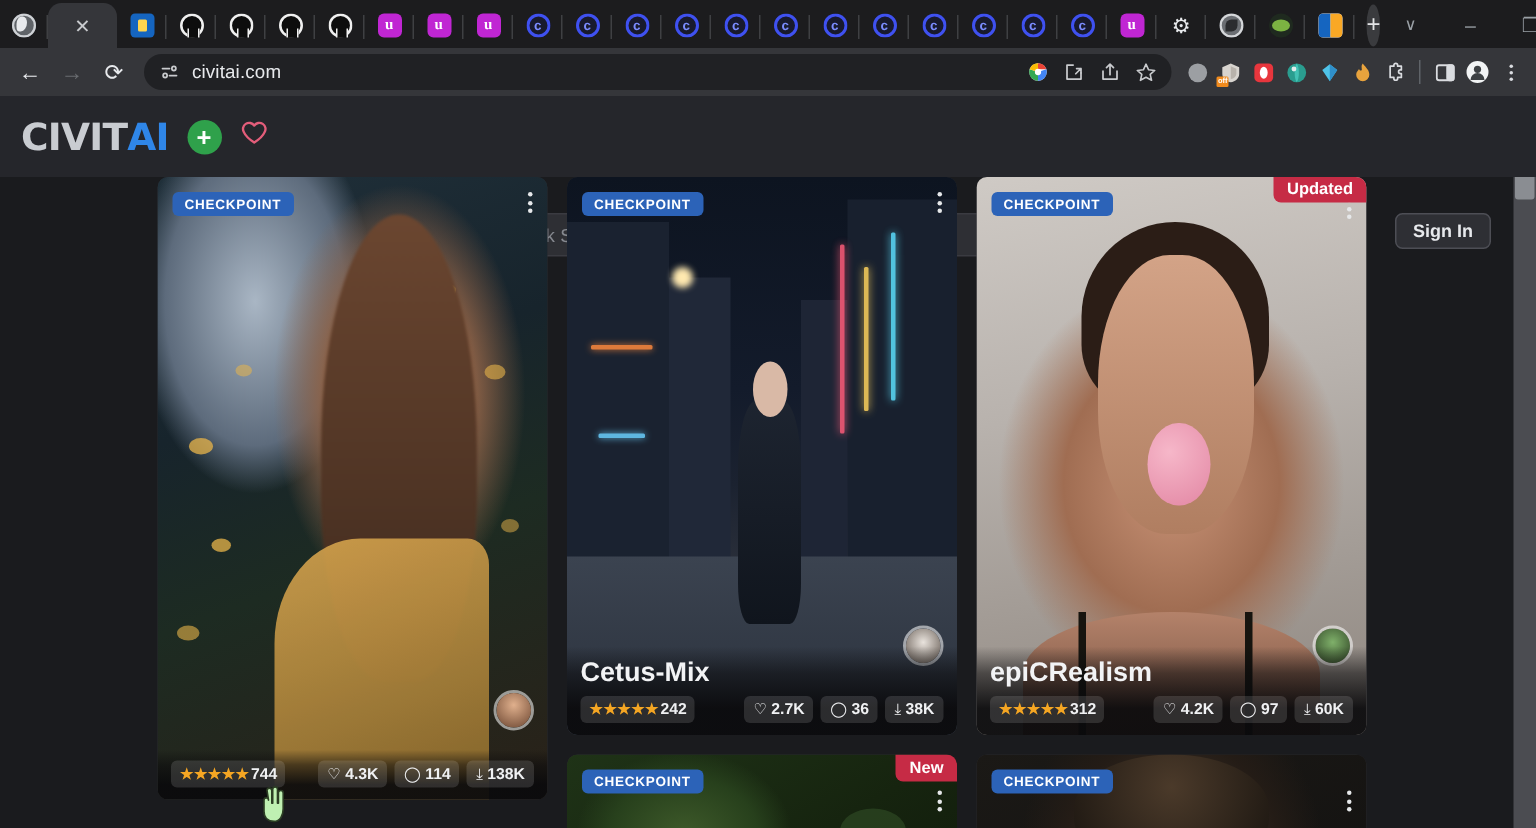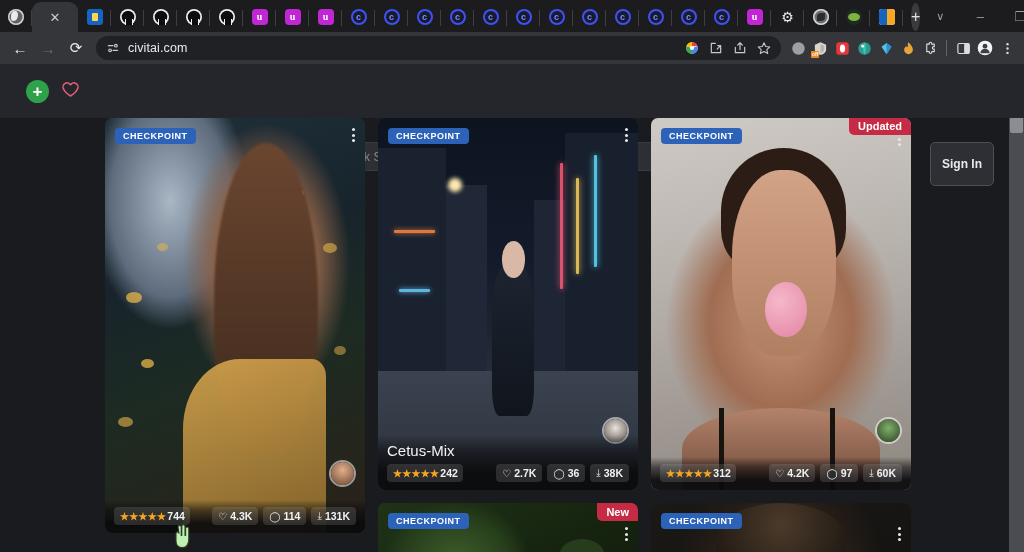--- a/index.html
+++ b/index.html
@@ -154,21 +154,21 @@
     color:#cfd2d8; font-size:12.5px; font-family:"Liberation Sans", sans-serif;
   }
   .search input::placeholder { color:#85888f; }
   .slashkey {
     width:18px;height:19px;border:1px solid #4a4b52;border-radius:4px;
     display:flex;align-items:center;justify-content:center;
     color:#b9bcc2;font-size:12px;
   }
   .signin {
     position:absolute; right:30px; top:78px;
-    width:64px;height:44px;border:1px solid #4d4e55;border-radius:5px;
+    width:64px;height:24px;border:1px solid #4d4e55;border-radius:5px;
     background:#2e2f34; color:#e7e9ec;font-size:12px;font-weight:700;
     display:flex;align-items:center;justify-content:center;
   }
 
   
   .grid {
     position:absolute; left:0; top:54px; width:1007px; height:434px;
     padding:0 0 0 0; overflow:hidden;
   }
   .col { position:absolute; width:260px; }
@@ -202,21 +202,21 @@
     border-radius:50%; border:2px solid rgba(255,255,255,.55);
     overflow:hidden; z-index:3;
   }
   .avatar > div { width:100%;height:100%; }
 
   .cardfoot {
     position:absolute; left:0; right:0; bottom:0; z-index:3;
     padding:7px 9px 8px 9px;
     background: linear-gradient(to top, rgba(10,10,12,.93) 30%, rgba(10,10,12,.55) 70%, rgba(10,10,12,0));
   }
-  .cardtitle { color:#f2f3f5; font-size:15px; font-weight:400; margin-bottom:5px; }
+  .cardtitle { color:#f2f3f5; font-size:18px; font-weight:700; margin-bottom:5px; }
   .statsrow { display:flex; align-items:center; gap:5px; }
   .pill {
     background: rgba(255,255,255,.13);
     border-radius:4px; height:18px; display:flex;align-items:center;
     padding:0 6px; gap:3px; color:#f0f1f3; font-size:10.5px; font-weight:700;
   }
   .pill.stars { gap:1px; padding-right:5px; }
   .pill .stars-g { color:#f5a623; font-size:10px; letter-spacing:.3px; }
   .pill .ic { font-size:10px; font-weight:400; }
   .statsrow .spacer { flex:1; }
@@ -536,20 +536,24 @@
           <circle cx="12" cy="5" r="1.9"></circle>
           <circle cx="12" cy="12" r="1.9"></circle>
           <circle cx="12" cy="19" r="1.9"></circle>
         </svg>
     </span>
   </div>
 
   <div class="page">
 
     <div class="site-header">
+      <div class="logo">
+        <span class="w">CIVIT</span>
+          <span class="b">AI</span>
+      </div>
       <div class="plus-btn">+</div>
       <div class="heart-btn">
         <svg width="19" height="18" viewBox="0 0 24 24" fill="none" stroke="#e35d7a" stroke-width="2.1" stroke-linejoin="round">
           <path d="M12 20s-7.2-4.6-9.1-9A5 5 0 0112 5a5 5 0 019.1 6c-1.9 4.4-9.1 9-9.1 9z"></path>
         </svg>
       </div>
     </div>
 
     <div class="searchwrap">
       <div class="search">
@@ -602,21 +606,21 @@
                 <span class="pill">
                   <span class="ic">♡</span>
                   <span>4.3K</span>
                 </span>
                 <span class="pill">
                   <span class="ic">◯</span>
                   <span>114</span>
                 </span>
                 <span class="pill">
                   <span class="ic">⤓</span>
-                  <span>131K</span>
+                  <span>138K</span>
                 </span>
               </div>
             </div>
           </div>
         </div>
       </div>
 
       <div class="col col2">
         <div class="card" style="height:372px;">
           <div class="thumb">
@@ -702,20 +706,21 @@
             <div class="corner-badge up">Updated</div>
             <div class="dots" style="top:14px;">
                 <i></i>
                 <i></i>
                 <i></i>
               </div>
             <div class="avatar">
               <div style="background:radial-gradient(circle at 50% 40%,#7fb06a,#2c3f22);"></div>
             </div>
             <div class="cardfoot">
+              <div class="cardtitle">epiCRealism</div>
               <div class="statsrow">
                 <span class="pill stars">
                   <span class="stars-g">★★★★★</span>
                   <span>312</span>
                 </span>
                 <span class="spacer"></span>
                 <span class="pill">
                   <span class="ic">♡</span>
                   <span>4.2K</span>
                 </span>

